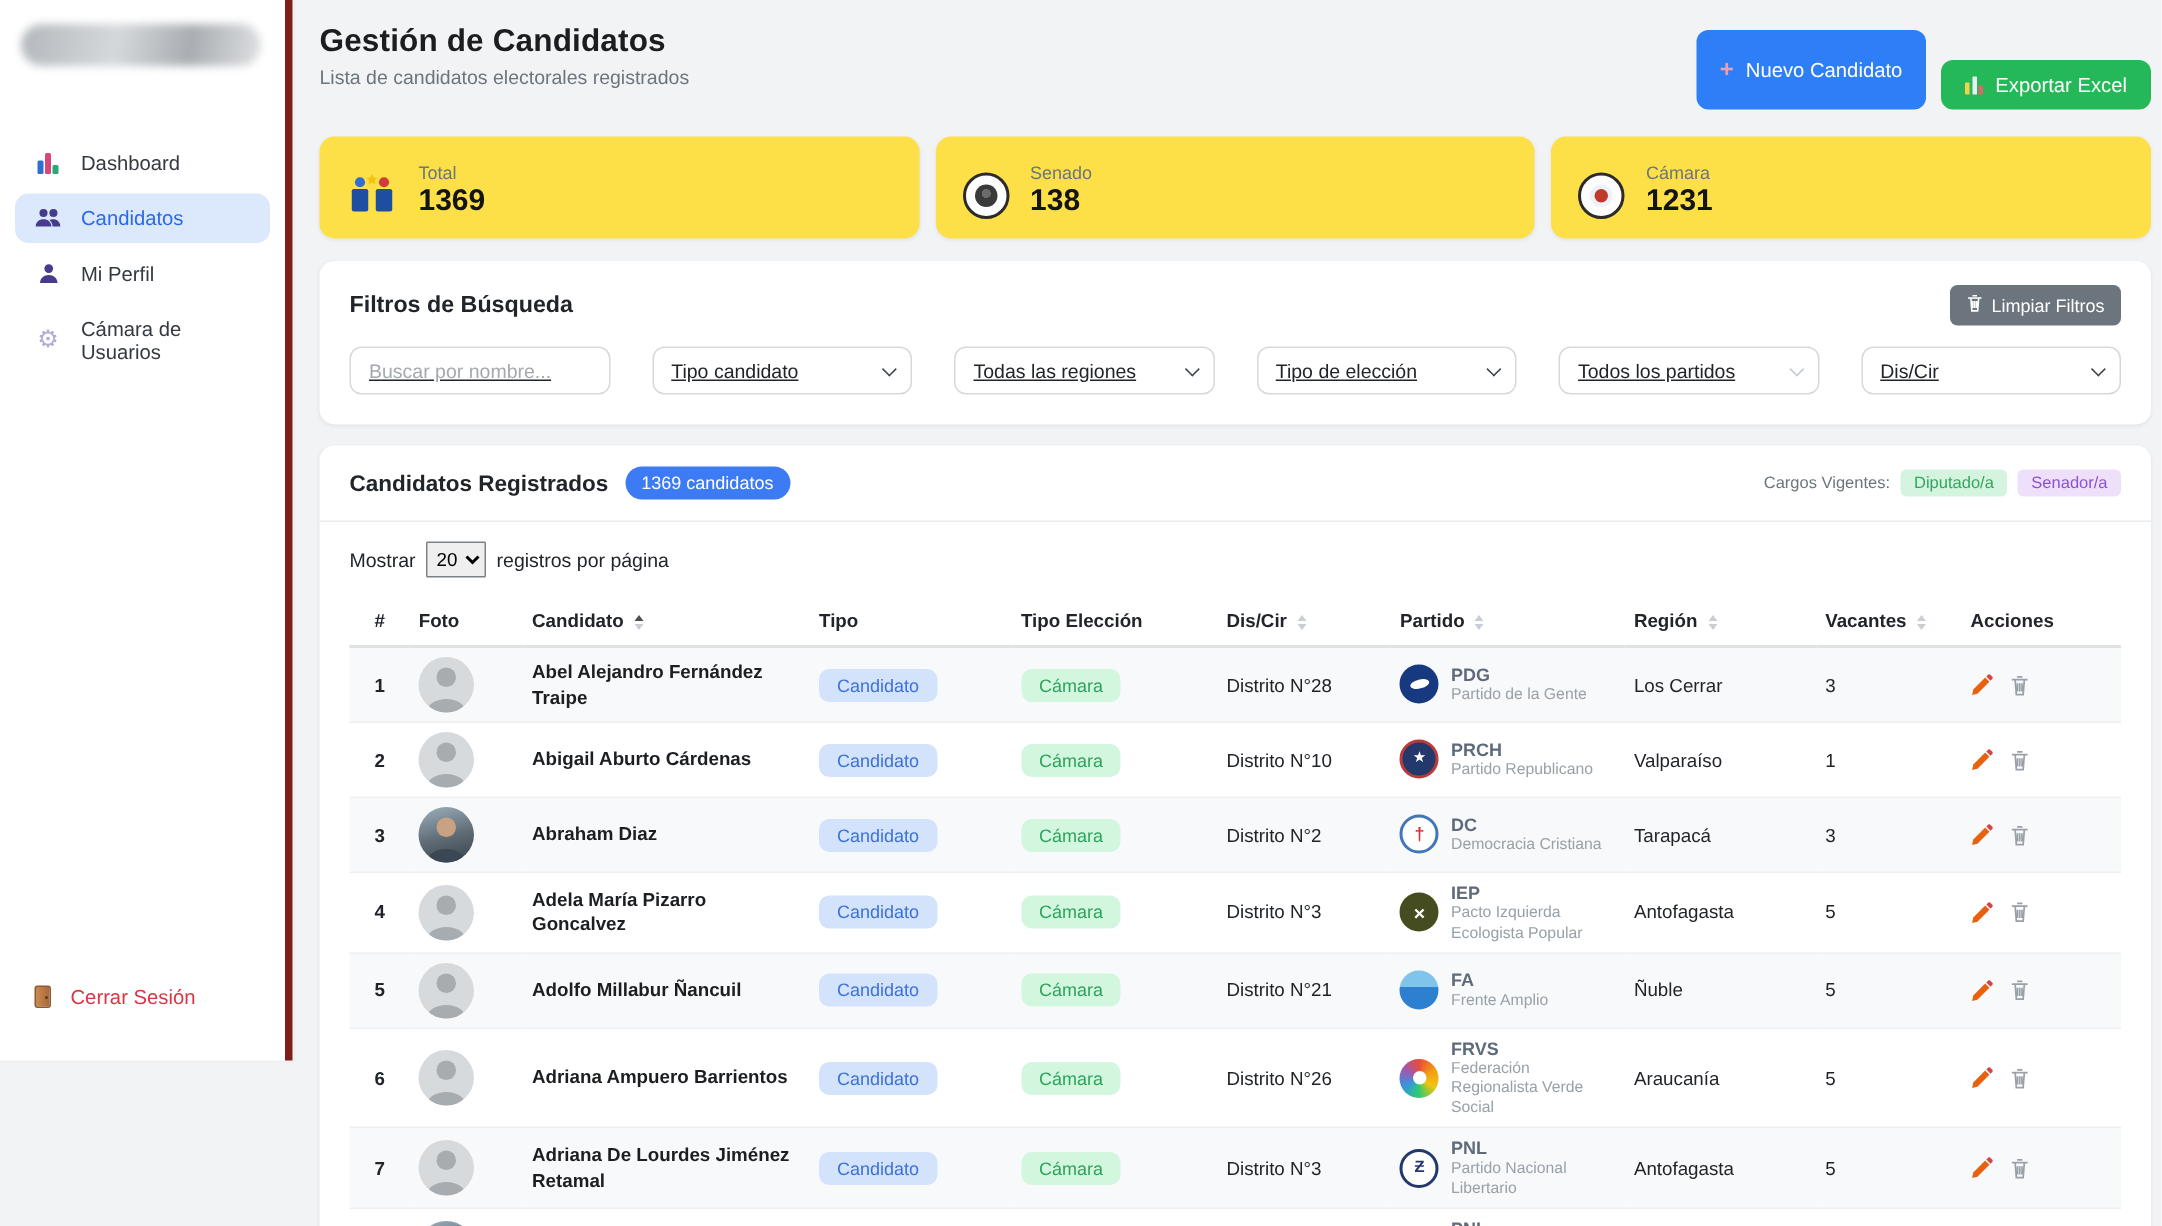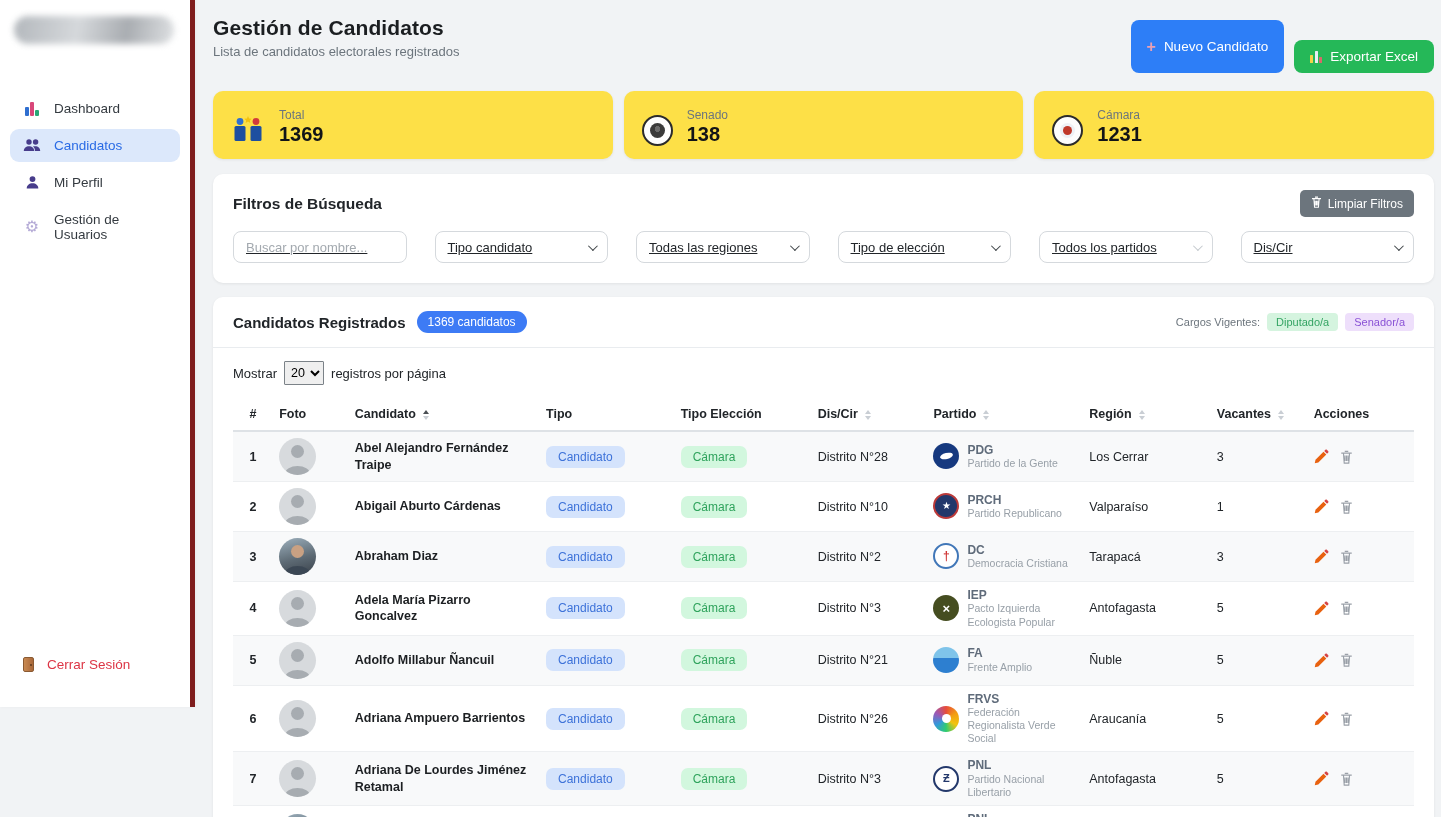--- a/index.html
+++ b/index.html
@@ -184,21 +184,21 @@
             <g fill="#473c8b">
               <circle cx="8" cy="4.3" r="3.1"></circle>
               <path d="M1.8 14.5c0-3.4 2.8-5.6 6.2-5.6s6.2 2.2 6.2 5.6z"></path>
             </g>
           </svg>
       </span>
       <span>Mi Perfil</span>
     </div>
     <div class="nav-item">
       <span class="nav-icon gear-char">⚙</span>
-      <span>Gestión de Usuarios</span>
+      <span>Cámara de Usuarios</span>
     </div>
   </nav>
   <div class="logout">
     <span class="door-icon"></span>
     <span>Cerrar Sesión</span>
   </div>
 </aside>
 
 <main class="main">
 

